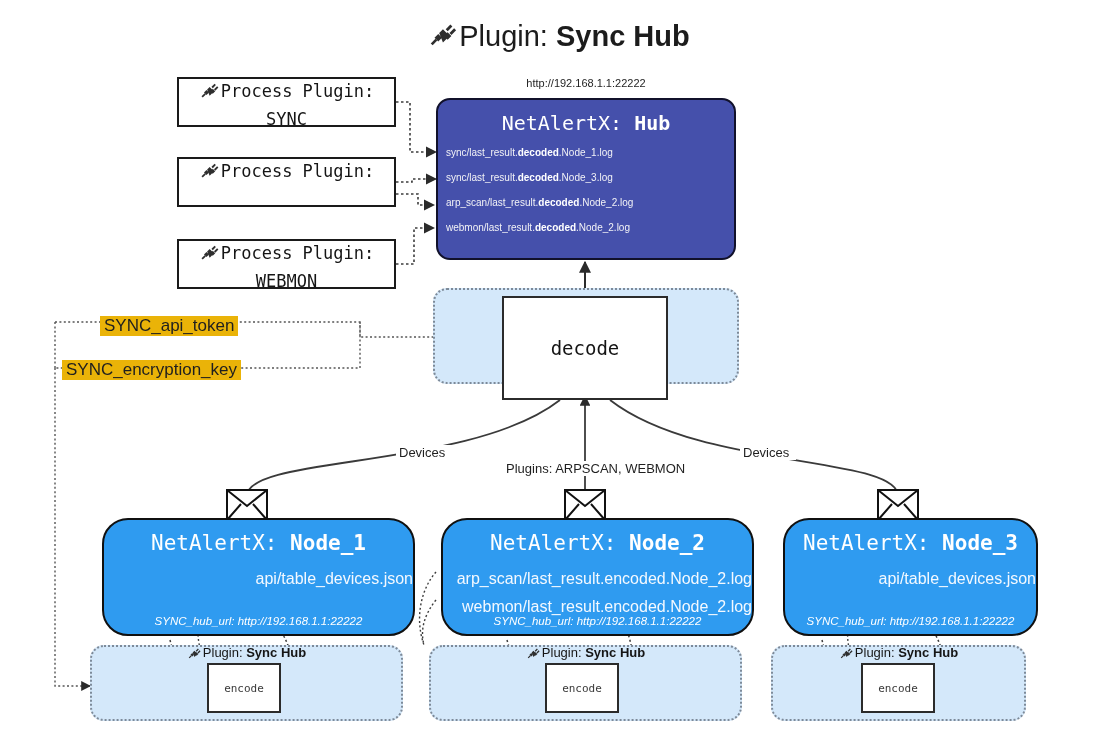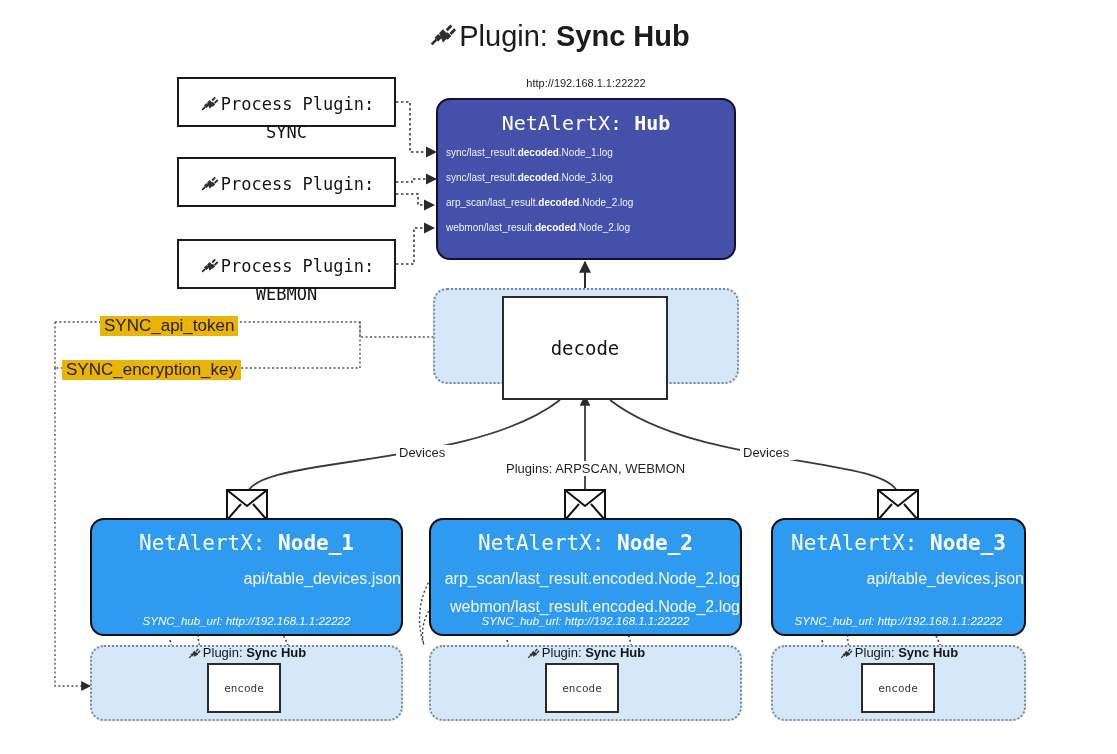--- a/index.html
+++ b/index.html
@@ -55,21 +55,21 @@
   .proc-box {
     position: absolute;
     box-sizing: border-box;
     background: #ffffff;
     border: 2px solid #1a1a1a;
     font-family: "DejaVu Sans Mono", "Liberation Mono", monospace;
     font-size: 17px;
     line-height: 25px;
     color: #151515;
     text-align: center;
-    padding-top: 13px;
+    padding-top: 0;
     letter-spacing: 0px;
   }
   .proc-box .line1 { display: block; white-space: nowrap; }
   .proc-box .line2 { display: block; white-space: nowrap; }
 
   
   .hub-url {
     position: absolute;
     text-align: center;
     font-size: 11px;
@@ -145,23 +145,24 @@
     white-space: nowrap;
     padding: 0 4px;
   }
 
   
   .node-box {
     position: absolute;
     box-sizing: border-box;
     background: #2f9bf0;
     border: 2px solid #101010;
-    border-radius: 14px;
+    border-radius: 26px;
     color: #ffffff;
     overflow: hidden;
+    margin-left: 12px;
   }
   .node-title {
     font-family: "DejaVu Sans Mono", "Liberation Mono", monospace;
     font-size: 21px;
     line-height: 32px;
     text-align: center;
     margin-top: 7px;
     white-space: nowrap;
     color: #ffffff;
   }

